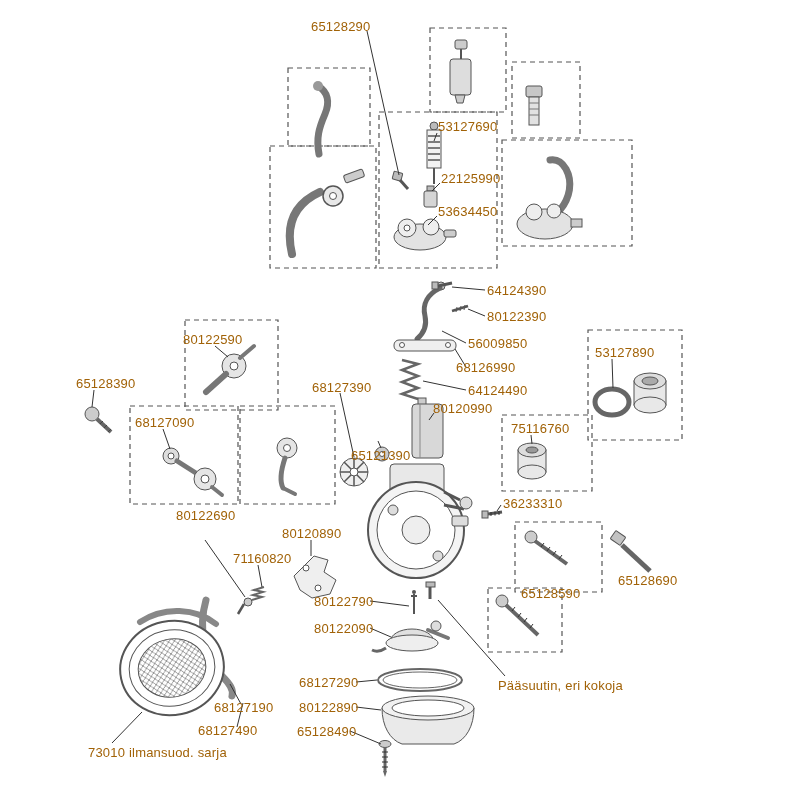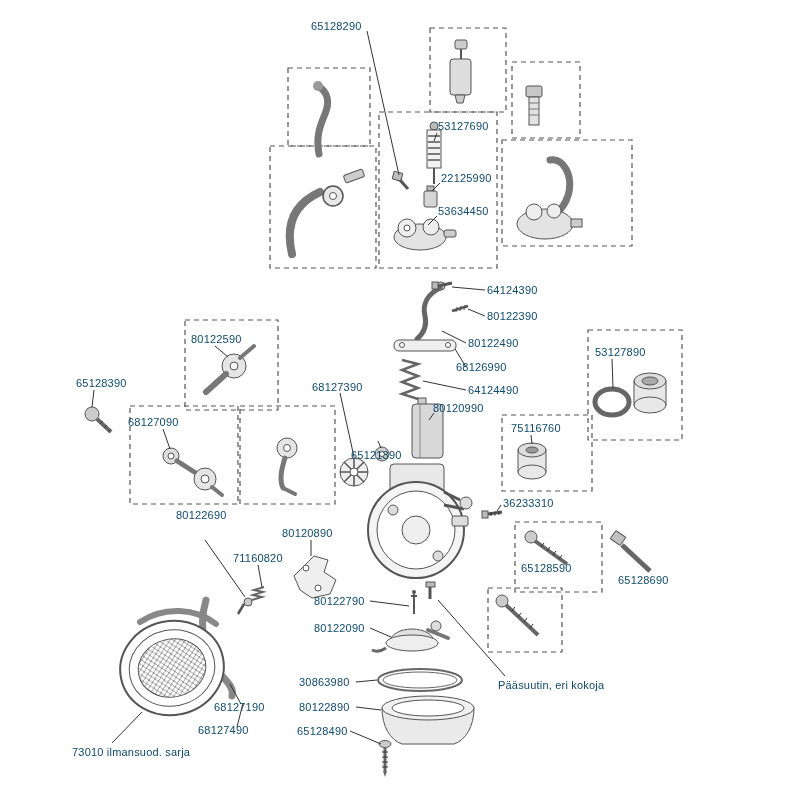--- a/index.html
+++ b/index.html
@@ -1,19 +1,19 @@
 <!DOCTYPE html>
 <html><head>
 <meta charset="utf-8">
 <style>
   html,body{margin:0;padding:0;background:#fff;}
   .stage{position:relative;width:800px;height:800px;background:#fff;
          font-family:"Liberation Sans",sans-serif;overflow:hidden;}
   .stage svg{position:absolute;left:0;top:0;}
-  .lbl{position:absolute;font-size:11px;line-height:15px;color:#0c4a6e;
+  .lbl{position:absolute;font-size:13px;line-height:15px;color:#a16207;
        white-space:nowrap;letter-spacing:.2px;text-align:right;}
 </style>
 </head>
 <body>
 
 <div class="stage">
 
 <svg width="800" height="800" viewBox="0 0 800 800">
   <defs>
     <pattern id="mesh" width="6" height="6" patternUnits="userSpaceOnUse">
@@ -310,40 +310,40 @@
     <line x1="505" y1="676" x2="438" y2="600"></line>
   </g>
 </svg>
 
 <div class="lbl" style="left:311px;top:19px">65128290</div>
 <div class="lbl" style="left:438px;top:119px">53127690</div>
 <div class="lbl" style="left:441px;top:171px">22125990</div>
 <div class="lbl" style="left:438px;top:204px">53634450</div>
 <div class="lbl" style="left:487px;top:283px">64124390</div>
 <div class="lbl" style="left:487px;top:309px">80122390</div>
-<div class="lbl" style="left:468px;top:336px">80122490</div>
+<div class="lbl" style="left:468px;top:336px">56009850</div>
 <div class="lbl" style="left:456px;top:360px">68126990</div>
 <div class="lbl" style="left:468px;top:383px">64124490</div>
 <div class="lbl" style="left:433px;top:401px">80120990</div>
 <div class="lbl" style="left:595px;top:345px">53127890</div>
 <div class="lbl" style="left:511px;top:421px">75116760</div>
-<div class="lbl" style="left:191px;top:332px">80122590</div>
+<div class="lbl" style="left:183px;top:332px">80122590</div>
 <div class="lbl" style="left:76px;top:376px">65128390</div>
-<div class="lbl" style="left:128px;top:415px">68127090</div>
+<div class="lbl" style="left:135px;top:415px">68127090</div>
 <div class="lbl" style="left:312px;top:380px">68127390</div>
 <div class="lbl" style="left:351px;top:448px">65121390</div>
 <div class="lbl" style="left:503px;top:496px">36233310</div>
-<div class="lbl" style="left:521px;top:561px">65128590</div>
+<div class="lbl" style="left:521px;top:586px">65128590</div>
 <div class="lbl" style="left:618px;top:573px">65128690</div>
 <div class="lbl" style="left:176px;top:508px">80122690</div>
 <div class="lbl" style="left:282px;top:526px">80120890</div>
 <div class="lbl" style="left:233px;top:551px">71160820</div>
 <div class="lbl" style="left:314px;top:594px">80122790</div>
 <div class="lbl" style="left:314px;top:621px">80122090</div>
-<div class="lbl" style="left:299px;top:675px">30863980</div>
+<div class="lbl" style="left:299px;top:675px">68127290</div>
 <div class="lbl" style="left:299px;top:700px">80122890</div>
 <div class="lbl" style="left:214px;top:700px">68127190</div>
 <div class="lbl" style="left:198px;top:723px">68127490</div>
 <div class="lbl" style="left:297px;top:724px">65128490</div>
-<div class="lbl" style="left:72px;top:745px">73010 ilmansuod. sarja</div>
+<div class="lbl" style="left:88px;top:745px">73010 ilmansuod. sarja</div>
 <div class="lbl" style="left:498px;top:678px">Pääsuutin, eri kokoja</div>
 
 </div>
 
 </body></html>

